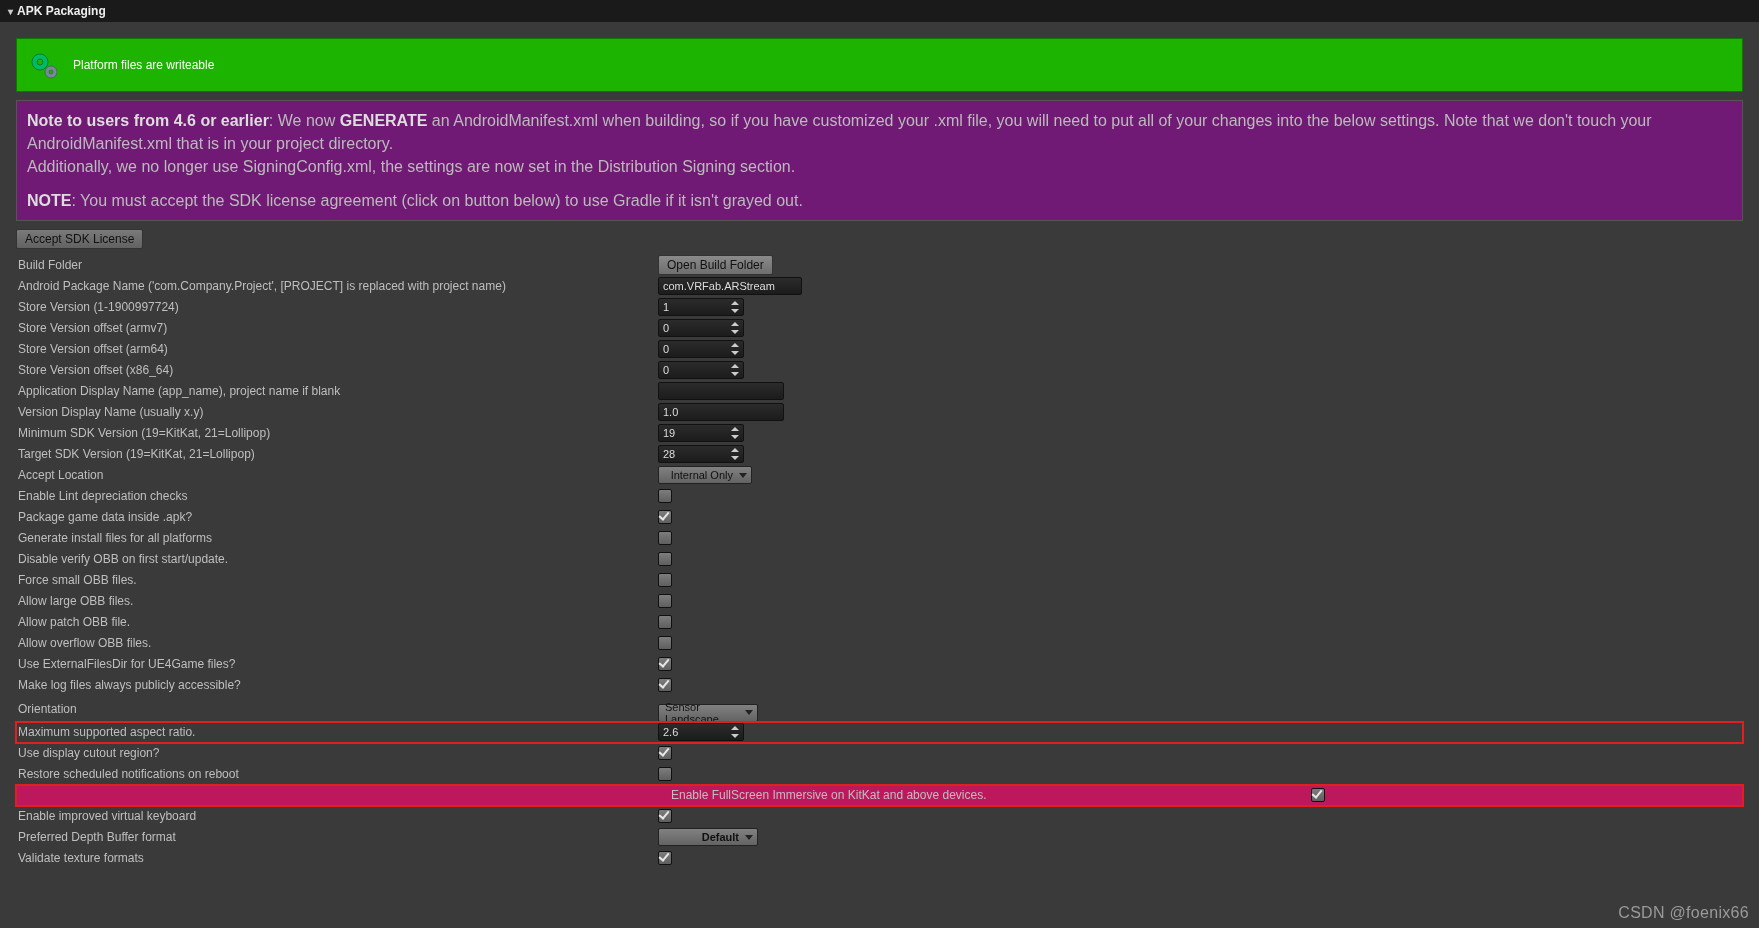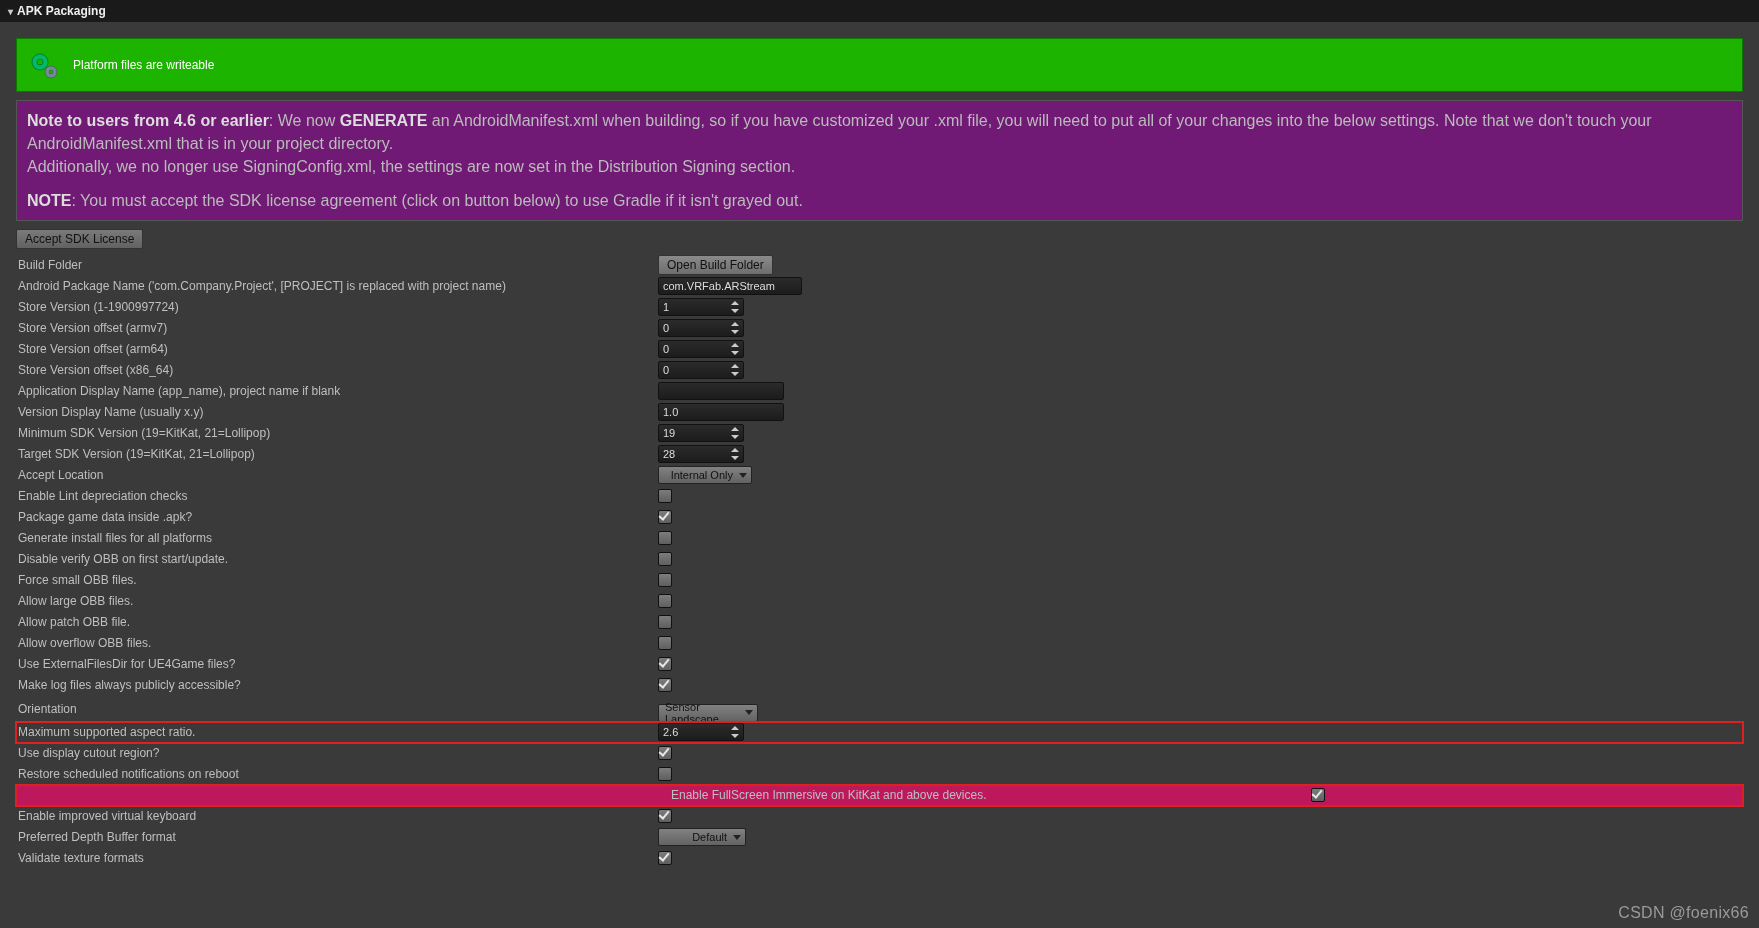--- a/index.html
+++ b/index.html
@@ -51,21 +51,21 @@
   }
   .spin-arrows::before { top:0; border-bottom:4px solid #ccc; }
   .spin-arrows::after  { bottom:0; border-top:4px solid #ccc; }
   .select {
     background:linear-gradient(#818181,#636363); border:1px solid #222;
     color:#111; height:18px; font-size:11px; padding:0 4px 0 6px; border-radius:2px;
     display:flex; align-items:center; justify-content:flex-end; gap:6px;
   }
   .select.w-sm { width:94px; }
   .select.w-md { width:100px;margin-top:8px; }
-  .select.w-lg { width:88px; }
+  .select.w-lg { width:100px;font-weight:bold; }
   .select .caret {
     width:0; height:0; border-left:4px solid transparent; border-right:4px solid transparent;
     border-top:5px solid #222;
   }
   .chk {
     width:14px; height:14px; border:1px solid #111; border-radius:2px;
     background:linear-gradient(#7d7d7d,#5f5f5f); position:relative;
   }
   .chk.on::after {
     content:""; position:absolute; left:2px; top:-1px; width:4px; height:8px;

